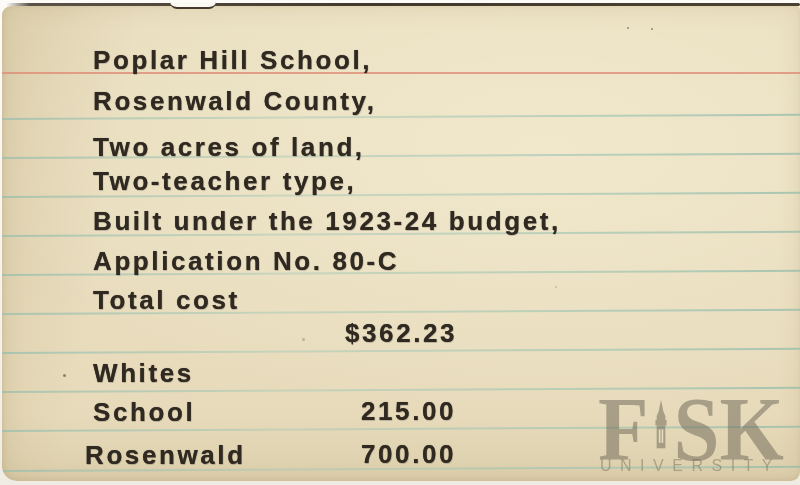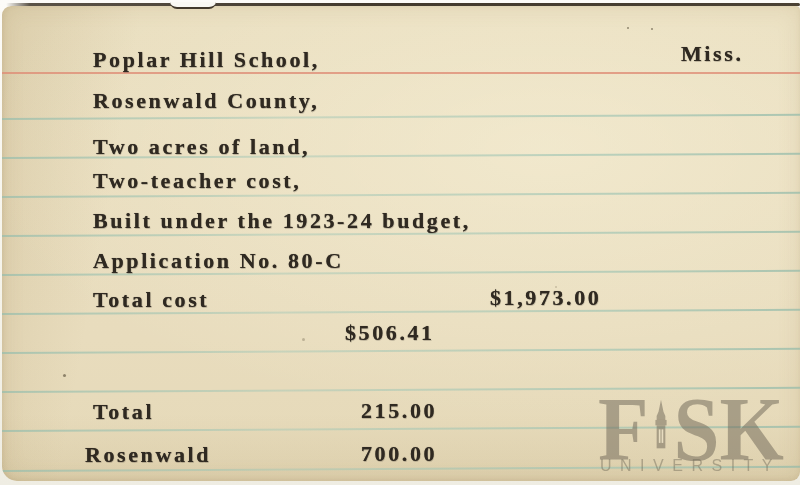--- a/index.html
+++ b/index.html
@@ -17,22 +17,22 @@
       radial-gradient(120% 95% at 68% 30%,rgba(255,250,228,.38) 0%,rgba(255,250,228,0) 60%),
       linear-gradient(100deg,rgba(167,143,94,.20) 0%,rgba(167,143,94,0) 16%),
       linear-gradient(0deg,rgba(160,136,88,.12) 0%,rgba(160,136,88,0) 14%),
       linear-gradient(180deg,#e9debf 0%,#e8dcbd 70%,#e5d9b8 100%);
     box-shadow:inset 0 0 22px rgba(150,124,74,.16), inset 1px -1px 5px rgba(140,114,68,.14);}
   .rule{position:absolute;left:0;right:0;height:2px;pointer-events:none;}
   .rule--red{background:#de8d77;opacity:.8;}
   .rule--blue{background:linear-gradient(90deg,rgba(151,190,173,.85),rgba(162,199,182,.55) 35%,rgba(156,195,178,.75) 75%,rgba(146,186,169,.85));
     transform:rotate(-0.3deg);transform-origin:left center;opacity:.85;}
   .row,.val,.corner{position:absolute;white-space:pre;
-    font-family:Liberation Serif, serif;font-weight:bold;
-    font-size:22px;line-height:26px;letter-spacing:2.6px;color:#2f2921;
+    font-family:Liberation Sans, sans-serif;font-weight:bold;
+    font-size:26px;line-height:26px;letter-spacing:2.6px;color:#2f2921;
     text-shadow:0 0 .7px rgba(47,41,33,.75), .6px .6px 0 rgba(47,41,33,.18);}
   .speck{position:absolute;border-radius:50%;background:rgba(70,58,40,.55);}
   
   .wm{position:absolute;left:596px;top:380px;width:202px;height:94px;color:rgba(112,104,88,.52);}
   .wm-word{display:flex;align-items:flex-end;gap:1px;height:74px;
     font-family:"Liberation Serif","DejaVu Serif",serif;font-weight:bold;
     font-size:90px;line-height:60px;transform:scaleX(.92);transform-origin:left bottom;}
   .wm-word span{display:block;}
   .wm-tower{display:block;margin:0 1px;}
   .wm-sub{position:absolute;left:2px;top:71px;
@@ -65,36 +65,35 @@
           <rect x="8" y="30" width="18" height="8"></rect>
           <rect x="10" y="38" width="14" height="34"></rect>
           <rect x="13.5" y="44" width="2.6" height="20" fill="#e7dcc0"></rect>
           <rect x="18" y="44" width="2.6" height="20" fill="#e7dcc0"></rect>
         </svg>
         <span>SK</span>
       </div>
       <div class="wm-sub">UNIVERSITY</div>
     </div>
 
-    <div class="corner" style="left:679px;top:35px">Miss.</div>
 
     <div class="row" style="left:91px;top:41px">Poplar Hill School,</div>
     <div class="row" style="left:91px;top:82px">Rosenwald County,</div>
     <div class="row" style="left:91px;top:128px">Two acres of land,</div>
-    <div class="row" style="left:91px;top:162px">Two-teacher cost,</div>
+    <div class="row" style="left:91px;top:162px">Two-teacher type,</div>
     <div class="row" style="left:91px;top:202px">Built under the 1923-24 budget,</div>
     <div class="row" style="left:91px;top:242px">Application No. 80-C</div>
 
     <div class="row" style="left:91px;top:281px">Total cost</div>
-    <div class="val" style="left:488px;top:279px">$1,973.00</div>
 
-    <div class="val" style="left:343px;top:314px">$506.41</div>
+    <div class="val" style="left:343px;top:314px">$362.23</div>
 
+    <div class="row" style="left:91px;top:354px">Whites</div>
 
-    <div class="row" style="left:91px;top:393px">Total</div>
+    <div class="row" style="left:91px;top:393px">School</div>
     <div class="val" style="left:359px;top:392px">215.00</div>
 
     <div class="row" style="left:83px;top:436px">Rosenwald</div>
     <div class="val" style="left:359px;top:435px">700.00</div>
 
     <div class="speck" style="left:625px;top:21px;width:2px;height:2px"></div>
     <div class="speck" style="left:649px;top:22px;width:2px;height:2px"></div>
     <div class="speck" style="left:300px;top:332px;width:3px;height:3px;opacity:.5"></div>
     <div class="speck" style="left:61px;top:368px;width:3px;height:3px"></div>
     <div class="speck" style="left:553px;top:280px;width:2px;height:2px;opacity:.4"></div>

